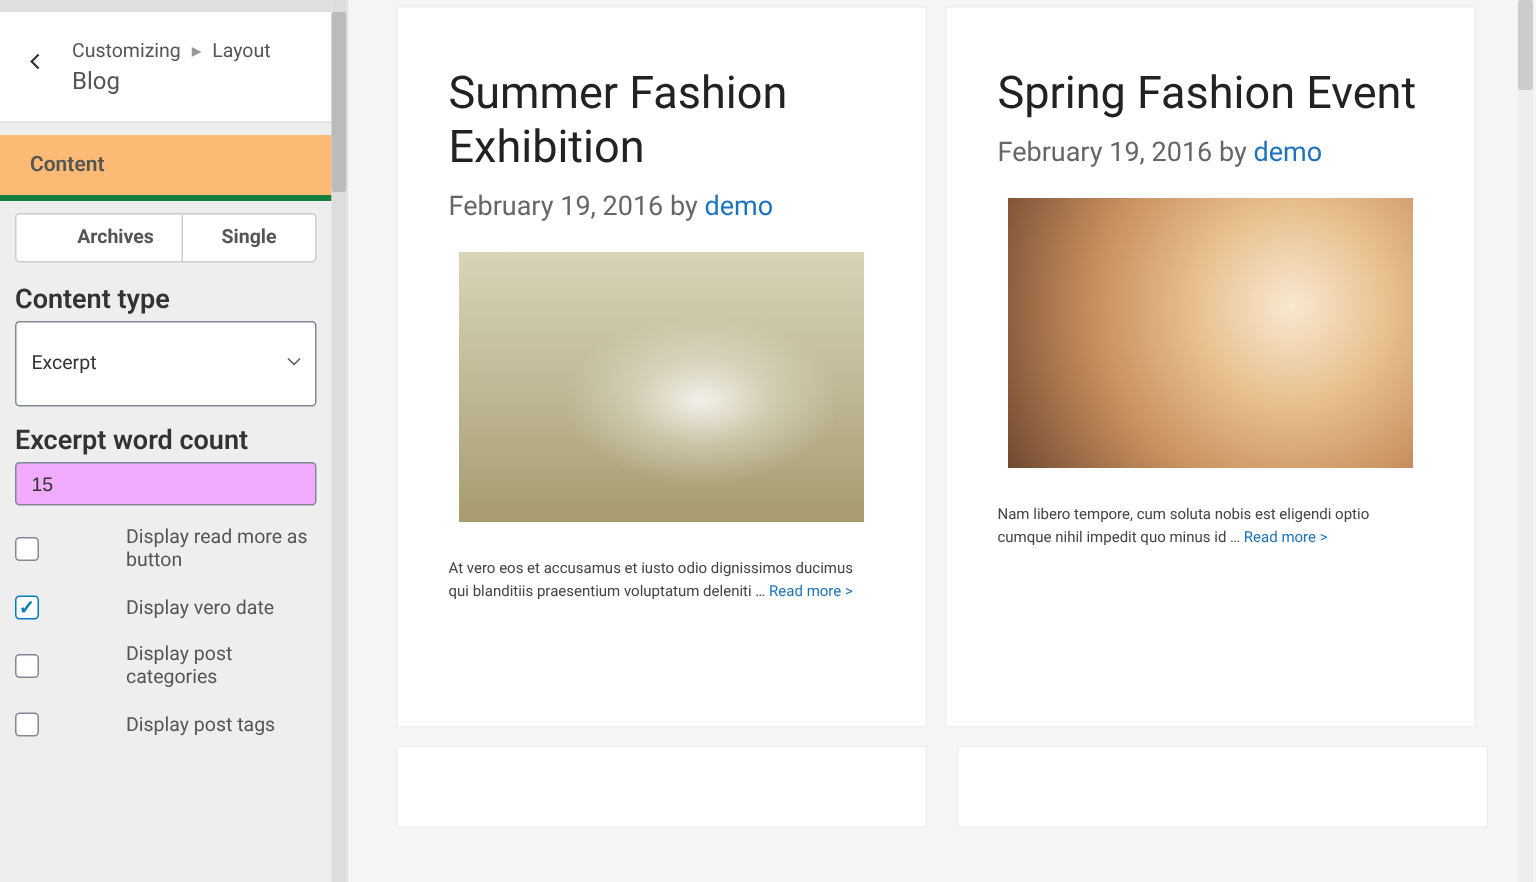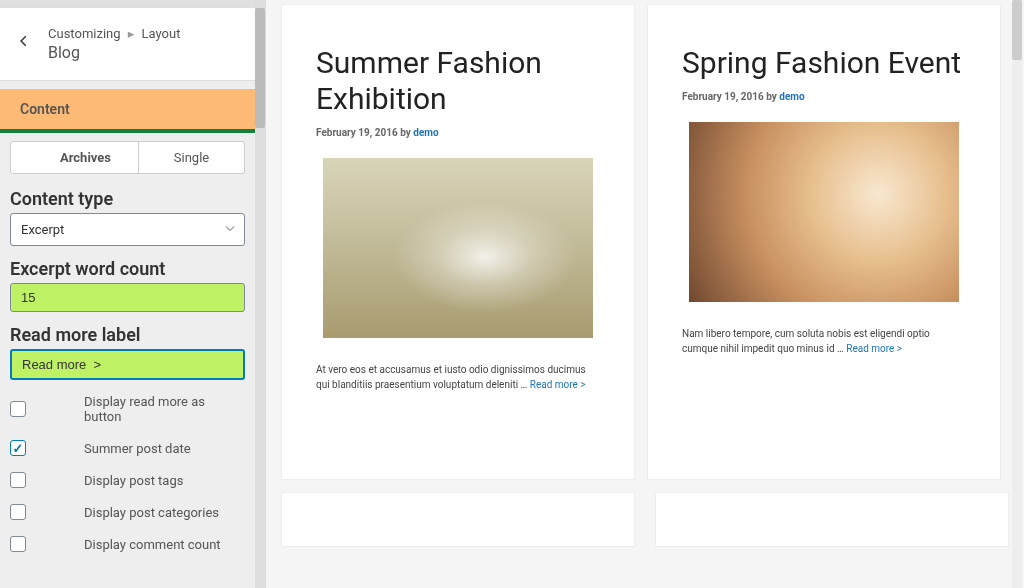--- a/index.html
+++ b/index.html
@@ -83,50 +83,51 @@
       overflow: hidden;
       padding-left: 22px;
     }
     .tab {
       flex: 1;
       text-align: center;
       padding: 8px 0;
       font-size: 13px;
       color: #555;
       cursor: pointer;
+      font-weight: bold;
     }
     .tab.active { font-weight: 700; }
     .tab:first-child { border-right: 1px solid #ccc; }
     .control-group { padding: 6px 10px; }
     .control-label {
       font-size: 18px;
       color: #333;
       font-weight: 600;
       margin-bottom: 4px;
       display: block;
     }
     .select-wrap {
       position: relative;
       background: #fff;
       border: 1px solid #7e8993;
       border-radius: 3px;
-      padding: 8px 10px;
+      padding: 20px 10px;
       font-size: 13px;
       color: #333;
       cursor: pointer;
     }
     .select-wrap .chevron {
       position: absolute;
       right: 8px;
       top: 50%;
       transform: translateY(-50%);
     }
     .text-input {
       width: 100%;
-      background: #bef264;
+      background: #f0abfc;
       border: 1px solid #7e8993;
       border-radius: 3px;
       padding: 6px 10px;
       font-size: 13px;
       color: #333;
     }
     .text-input.focused {
       border: 2px solid #007cba;
       outline: none;
     }
@@ -156,21 +157,21 @@
     }
     .checkbox.checked::after {
       content: "✓";
       color: #007cba;
       font-size: 13px;
       font-weight: bold;
     }
     .preview {
       flex: 1;
       background: #f5f5f5;
-      padding: 4px 15px;
+      padding: 4px 32px;
       display: flex;
       gap: 12px;
       flex-wrap: wrap;
     }
     .preview-scroll {
       position: absolute;
       right: 2px;
       top: 0;
       width: 10px;
       height: 588px;
@@ -189,24 +190,23 @@
       border: 1px solid #eee;
     }
     .card-title {
       font-size: 30px;
       font-weight: 400;
       color: #222;
       line-height: 1.2;
       margin-bottom: 10px;
     }
     .card-meta {
-      font-size: 10px;
+      font-size: 18px;
       color: #666;
       margin-bottom: 20px;
-      font-weight: bold;
     }
     .card-meta a { color: #1e73be; text-decoration: none; }
     .card-image {
       width: 270px;
       height: 180px;
       margin: 0 auto 24px;
       background: #ccc;
     }
     .img-a {
       background: linear-gradient(to bottom, #d8d4b8 0%, #c5bf9e 40%, #a89b6f 100%);
@@ -281,44 +281,36 @@
             </svg>
         </span>
       </div>
     </div>
 
     <div class="control-group">
       <label class="control-label">Excerpt word count</label>
       <input class="text-input" type="text" value="15" style="">
     </div>
 
-    <div class="control-group">
-      <label class="control-label">Read more label</label>
-      <input class="text-input focused" type="text" value="Read more  &gt;" style="">
-    </div>
 
     <div class="checkbox-row">
       <div class="checkbox"></div>
       <span>Display read more as button</span>
     </div>
     <div class="checkbox-row">
       <div class="checkbox checked"></div>
-      <span>Summer post date</span>
+      <span>Display vero date</span>
+    </div>
+    <div class="checkbox-row">
+      <div class="checkbox"></div>
+      <span>Display post categories</span>
     </div>
     <div class="checkbox-row">
       <div class="checkbox"></div>
       <span>Display post tags</span>
-    </div>
-    <div class="checkbox-row">
-      <div class="checkbox"></div>
-      <span>Display post categories</span>
-    </div>
-    <div class="checkbox-row">
-      <div class="checkbox"></div>
-      <span>Display comment count</span>
     </div>
   </div>
   <div class="sidebar-scrollbar">
     <div class="sidebar-scrollbar-thumb"></div>
   </div>
 </div>
 
 <div class="preview">
   <div class="card">
     <h2 class="card-title">Summer Fashion Exhibition</h2>

